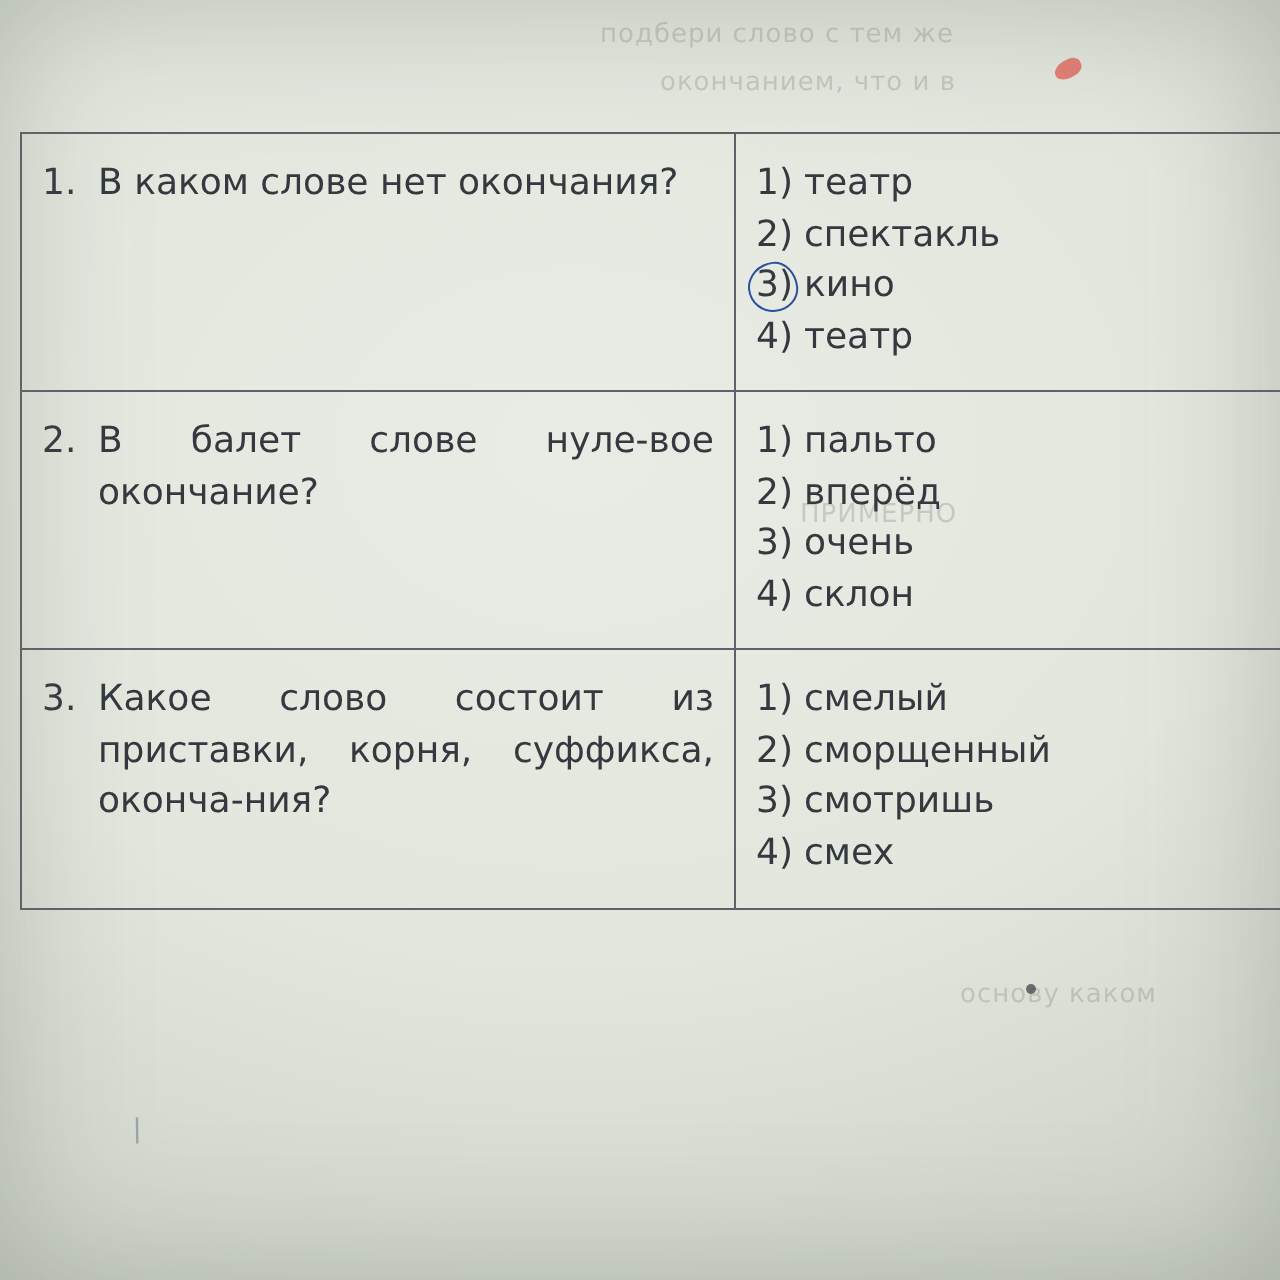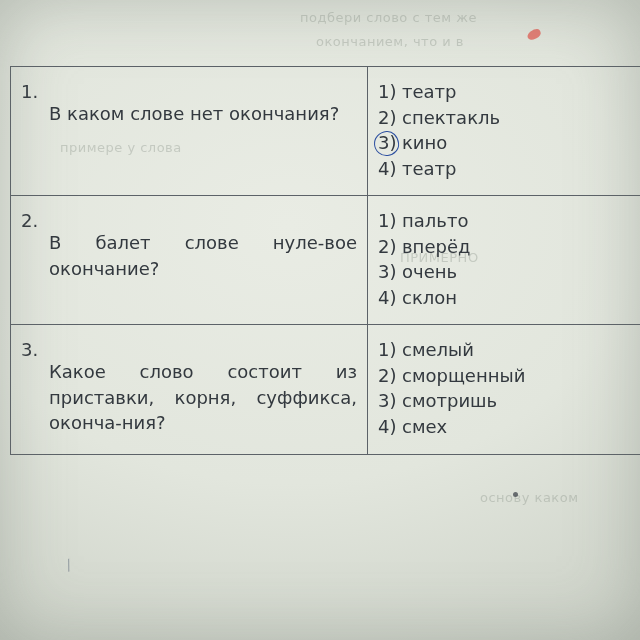--- a/index.html
+++ b/index.html
@@ -65,21 +65,20 @@
     display: flex;
     gap: 8px;
   }
   .qnum {
     flex: 0 0 auto;
     min-width: 20px;
   }
   .qtext {
     flex: 1 1 auto;
     text-align: justify;
-    margin-top: 22px;
   }
   .opt {
     position: relative;
     white-space: nowrap;
   }
   .opt .onum { display: inline-block; min-width: 24px; }
   .circled {
     position: absolute;
     left: -4px;
     top: 1px;
@@ -126,22 +125,21 @@
     box-shadow: inset 0 0 70px rgba(110,118,108,0.35);
   }
 </style>
 </head>
 <body>
 
 <div id="page">
   <div class="paper"></div>
 
   <div class="ghost-text" style="left:300px; top:10px;">подбери слово с тем же</div>
-  <div class="ghost-text" style="left:316px; top:34px;">окончанием, что и в</div>
-  <div class="ghost-text" style="left:60px;  top:140px;">примере у слова</div>
+  <div class="ghost-text" style="left:330px; top:34px;">окончанием, что и в</div>
   <div class="ghost-text" style="left:400px; top:250px;">ПРИМЕРНО</div>
   <div class="ghost-text" style="left:480px; top:490px;">основу каком</div>
 
 
   <div class="smudge-red"></div>
 
   <table class="quiz">
     <tbody>
       <tr>
         <td class="qcell">

